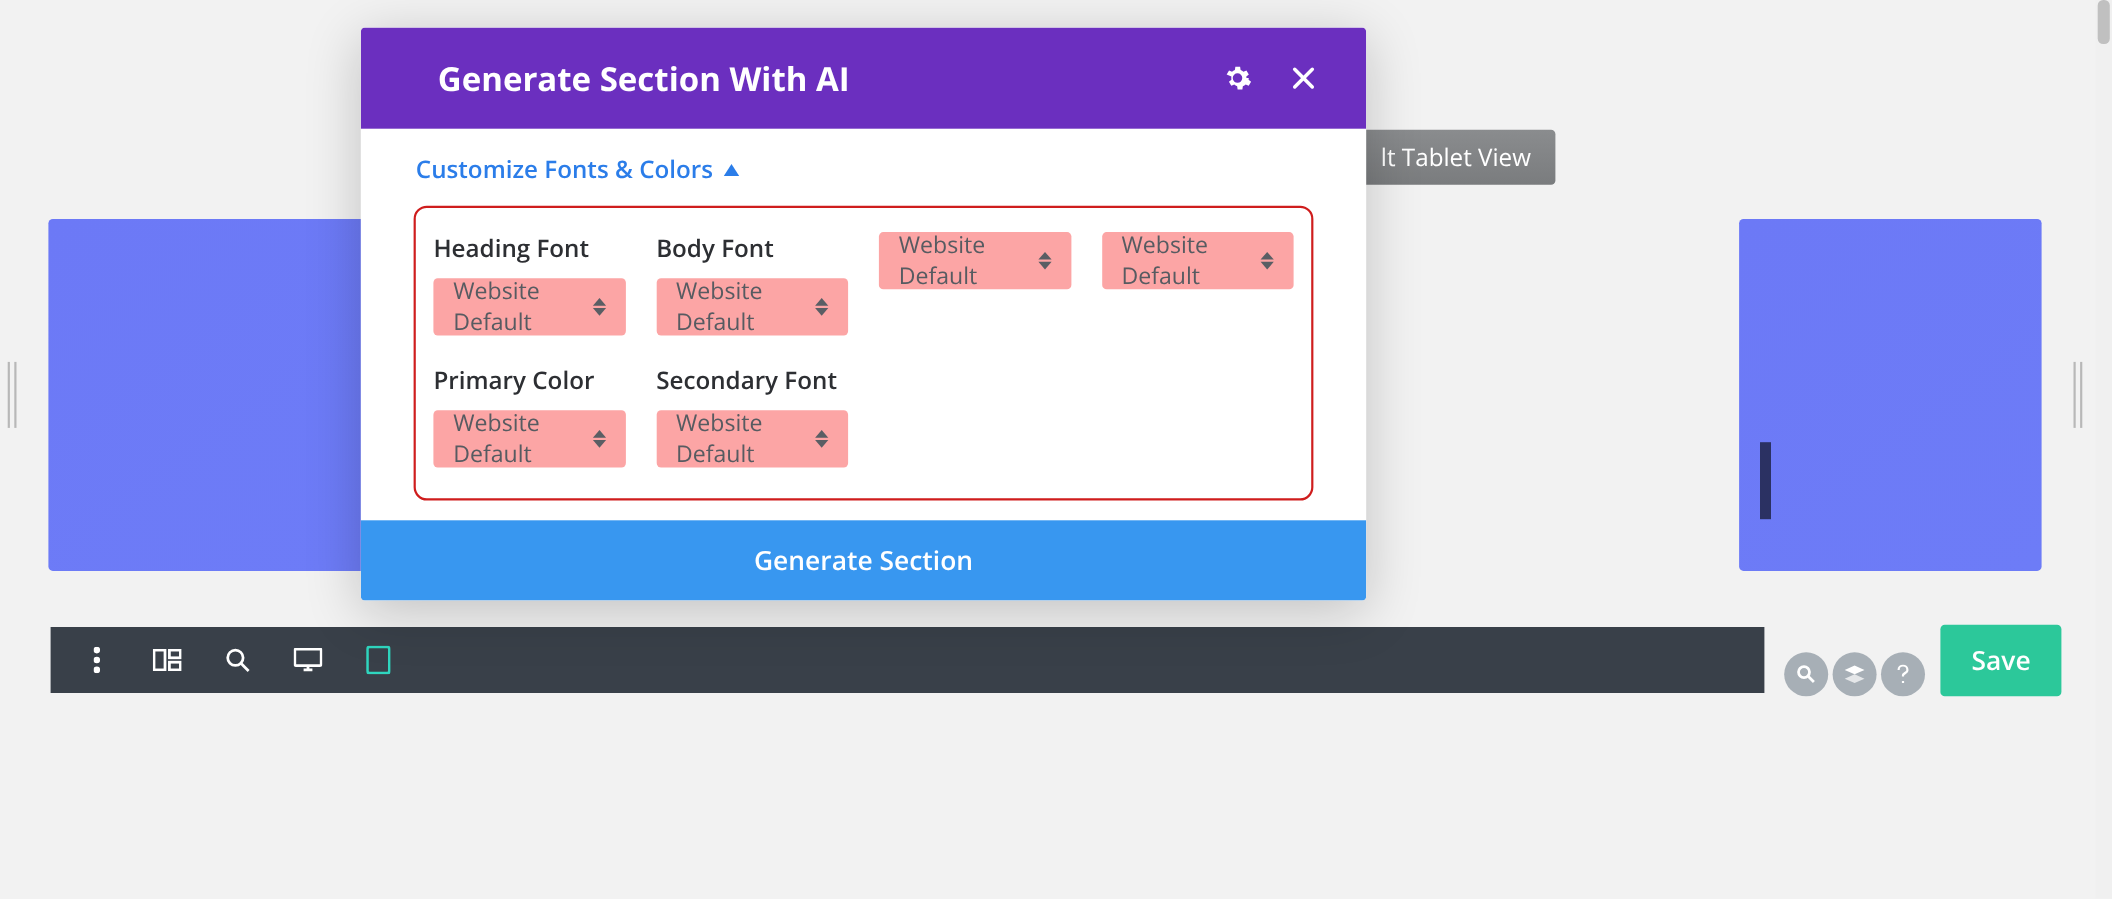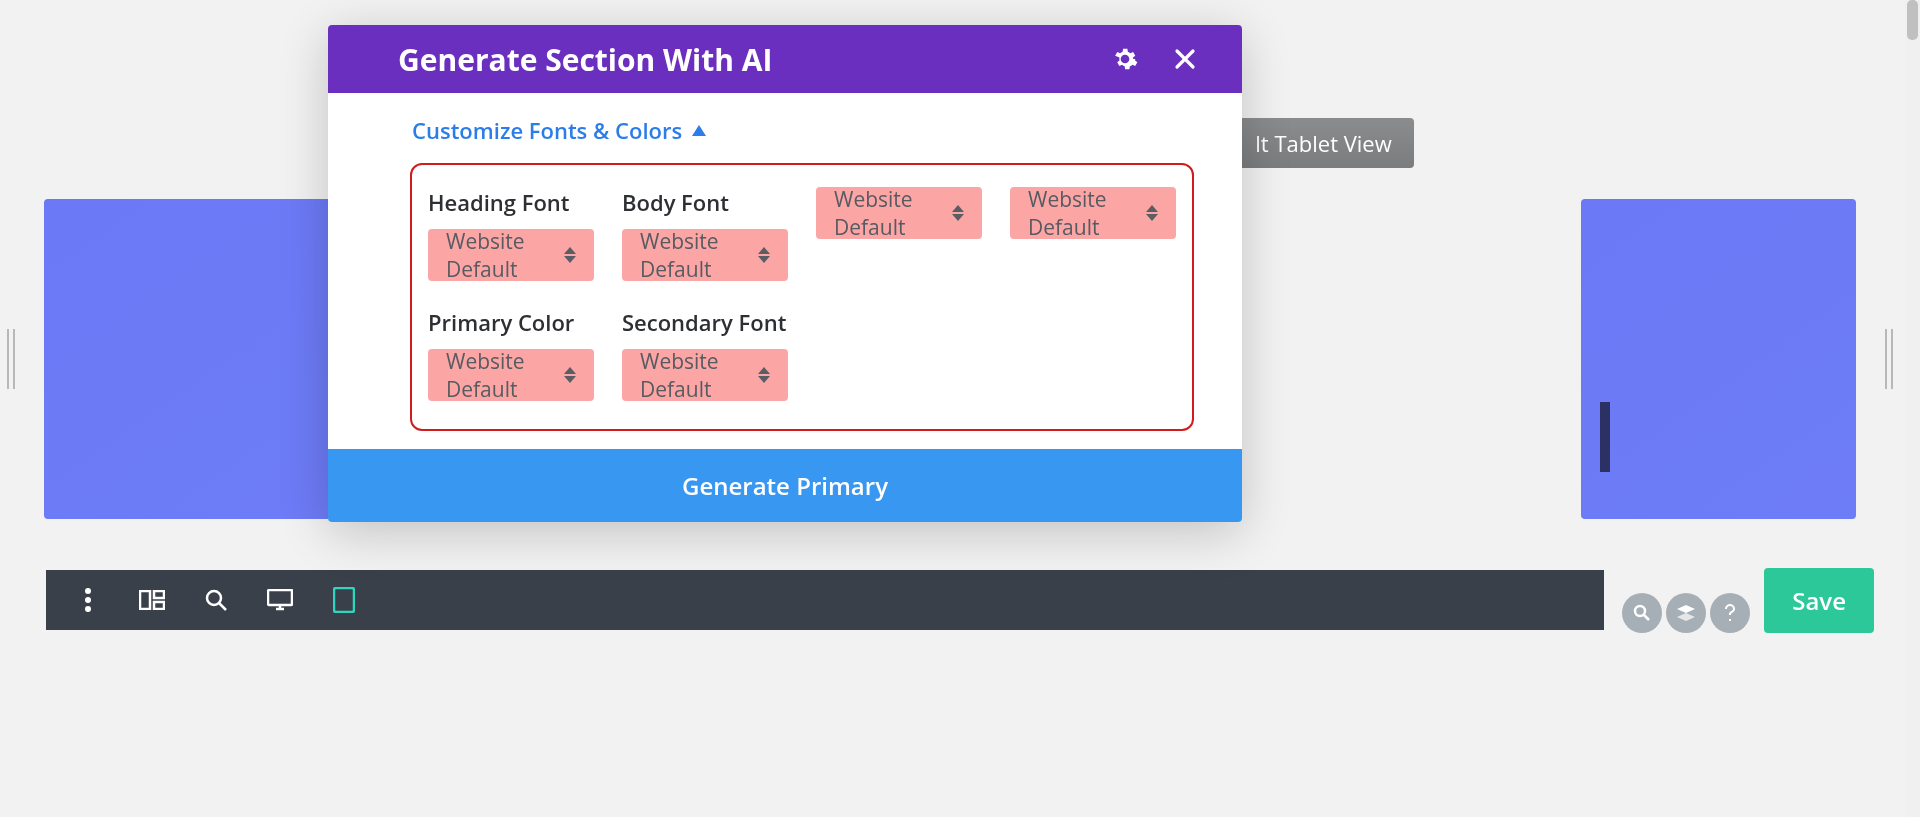--- a/index.html
+++ b/index.html
@@ -161,36 +161,35 @@
     left: 328px;
     width: 914px;
     background: #fff;
     border-radius: 4px;
     box-shadow: 0 10px 50px rgba(0,0,0,0.2);
     overflow: hidden;
   }
   .modal-header {
     background: #6b2fbf;
     color: #fff;
-    height: 68px;
+    height: 92px;
     display: flex;
     align-items: center;
     justify-content: space-between;
     padding: 0 46px 0 70px;
   }
   .modal-title {
     font-size: 30px;
     font-weight: 700;
   }
   .modal-header-right { display: flex; gap: 36px; align-items: center; }
   .modal-header-right .hicon { cursor: pointer; color: #fff; }
 
   .modal-body {
     padding: 22px 48px 0 48px;
-    margin-left: 34px;
   }
   .toggle-row {
     display: flex;
     align-items: center;
     gap: 10px;
     color: #2b7de9;
     font-size: 22px;
     font-weight: 600;
     cursor: pointer;
     margin-bottom: 18px;
@@ -435,14 +434,14 @@
           <span class="sort-caret">
               <span class="up"></span>
               <span class="down"></span>
             </span>
         </div>
       </div>
 
     </div>
   </div>
 
-  <div class="modal-footer">Generate Primary</div>
+  <div class="modal-footer">Generate Section</div>
 </div>
 
 </body></html>

